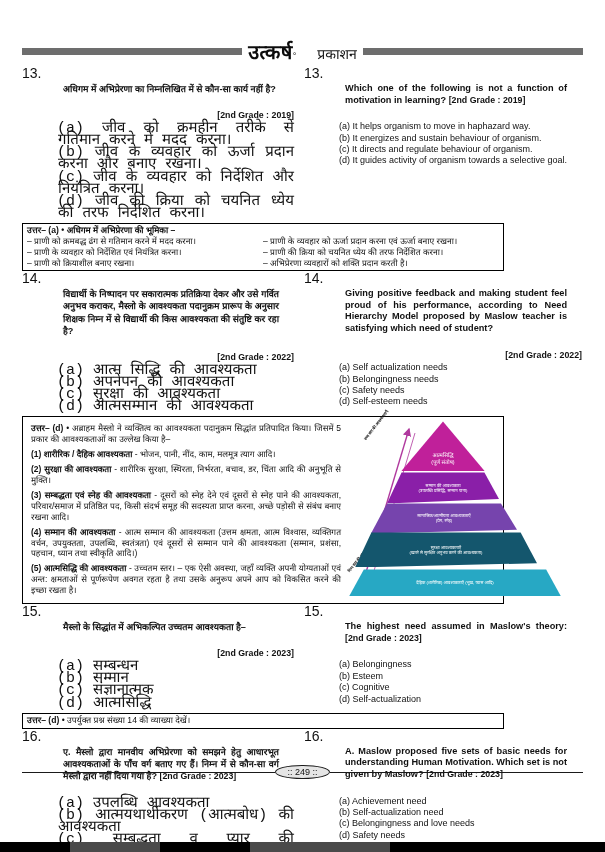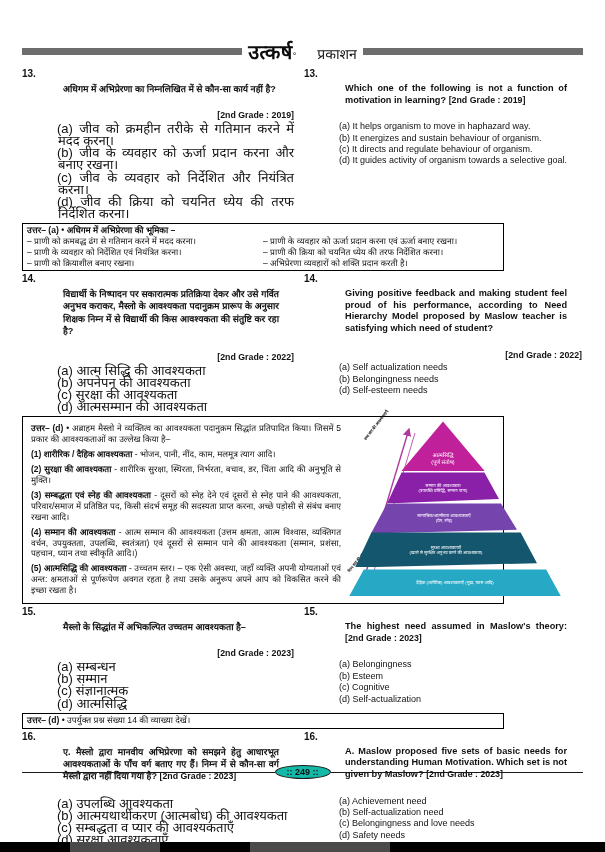--- a/index.html
+++ b/index.html
@@ -42,40 +42,40 @@
   .content{
     position:absolute;left:22px;top:68px;width:561px;
   }
   .qrow{display:flex;width:561px;box-sizing:border-box;}
   .col{width:280px;box-sizing:border-box;}
   .col.left{padding-right:8px;}
   .col.right{padding-left:2px;}
   .q{display:flex;align-items:flex-start;}
   .qnum{
     width:26px;flex:0 0 26px;
-    font-weight:bold;font-size:10px;line-height:11.6px;color:#111;
+    font-weight:normal;font-size:14px;line-height:11.6px;color:#111;
   }
   .qbody{flex:1 1 auto;}
   .qtext{
     font-weight:bold;font-size:9.2px;line-height:11.6px;
     text-align:justify;color:#111;margin:15px;
   }
   .qtext.hindi{font-size:9.1px;line-height:12.2px;}
   .grade{
     font-weight:bold;font-size:8.8px;line-height:11.6px;
     text-align:right;color:#111;display:block;
   }
   .grade.inline{display:inline;text-align:left;white-space:nowrap;}
   .opts{margin:1px 0 0 0;padding:0;list-style:none;}
   .opt{
     font-size:9px;line-height:11.4px;color:#111;
     padding-left:10px;text-indent:-1px;
     text-align:justify;
   }
-  .opt.hindi{font-size:13px;line-height:12.2px;}
+  .opt.hindi{font-size:15px;line-height:12.2px;font-family:Liberation Mono, monospace;}
   
   .ansbox{
     border:1px solid #000;
     margin:3px 0 2px 0;
     padding:1px 4px 2px 4px;
     box-sizing:border-box;
     width:482px;
   }
   .ansline{
     font-size:8.6px;line-height:11px;color:#111;
@@ -151,22 +151,22 @@
   
   .footer{
     position:absolute;left:22px;top:762px;width:561px;height:20px;
     display:flex;align-items:center;
   }
   .foot-rule{flex:1 1 auto;height:1px;background:#1a1a1a;}
   .foot-page{
     margin:0 0px;
     border:1px solid #1a1a1a;border-radius:50%;
     padding:1px 11px;
-    font-weight:bold;font-size:9px;color:#111;
-    background:#14b8a6;white-space:nowrap;
+    font-weight:normal;font-size:9px;color:#111;
+    background:#e5e5e5;white-space:nowrap;
   }
   .strip{
     position:absolute;left:0;bottom:0;width:605px;height:10px;
     background:#000;
   }
   .strip .seg{position:absolute;top:0;height:10px;background:#4a4a4a;}
 </style>
 </head>
 <body>
 
@@ -257,20 +257,21 @@
       </div>
       <div class="col right">
         <div class="q">
           <div class="qnum">14.</div>
           <div class="qbody">
             <p class="qtext">Giving positive feedback and making student feel proud of his performance, according to Need Hierarchy Model proposed by Maslow teacher is satisfying which need of student?</p>
             <span class="grade">[2nd Grade : 2022]</span>
             <ul class="opts">
               <li class="opt">(a) Self actualization needs</li>
               <li class="opt">(b) Belongingness needs</li>
+              <li class="opt">(c) Safety needs</li>
               <li class="opt">(d) Self-esteem needs</li>
             </ul>
           </div>
         </div>
       </div>
     </div>
 
     <div class="ansbox big">
       <div class="big-inner">
         <div class="big-text">

